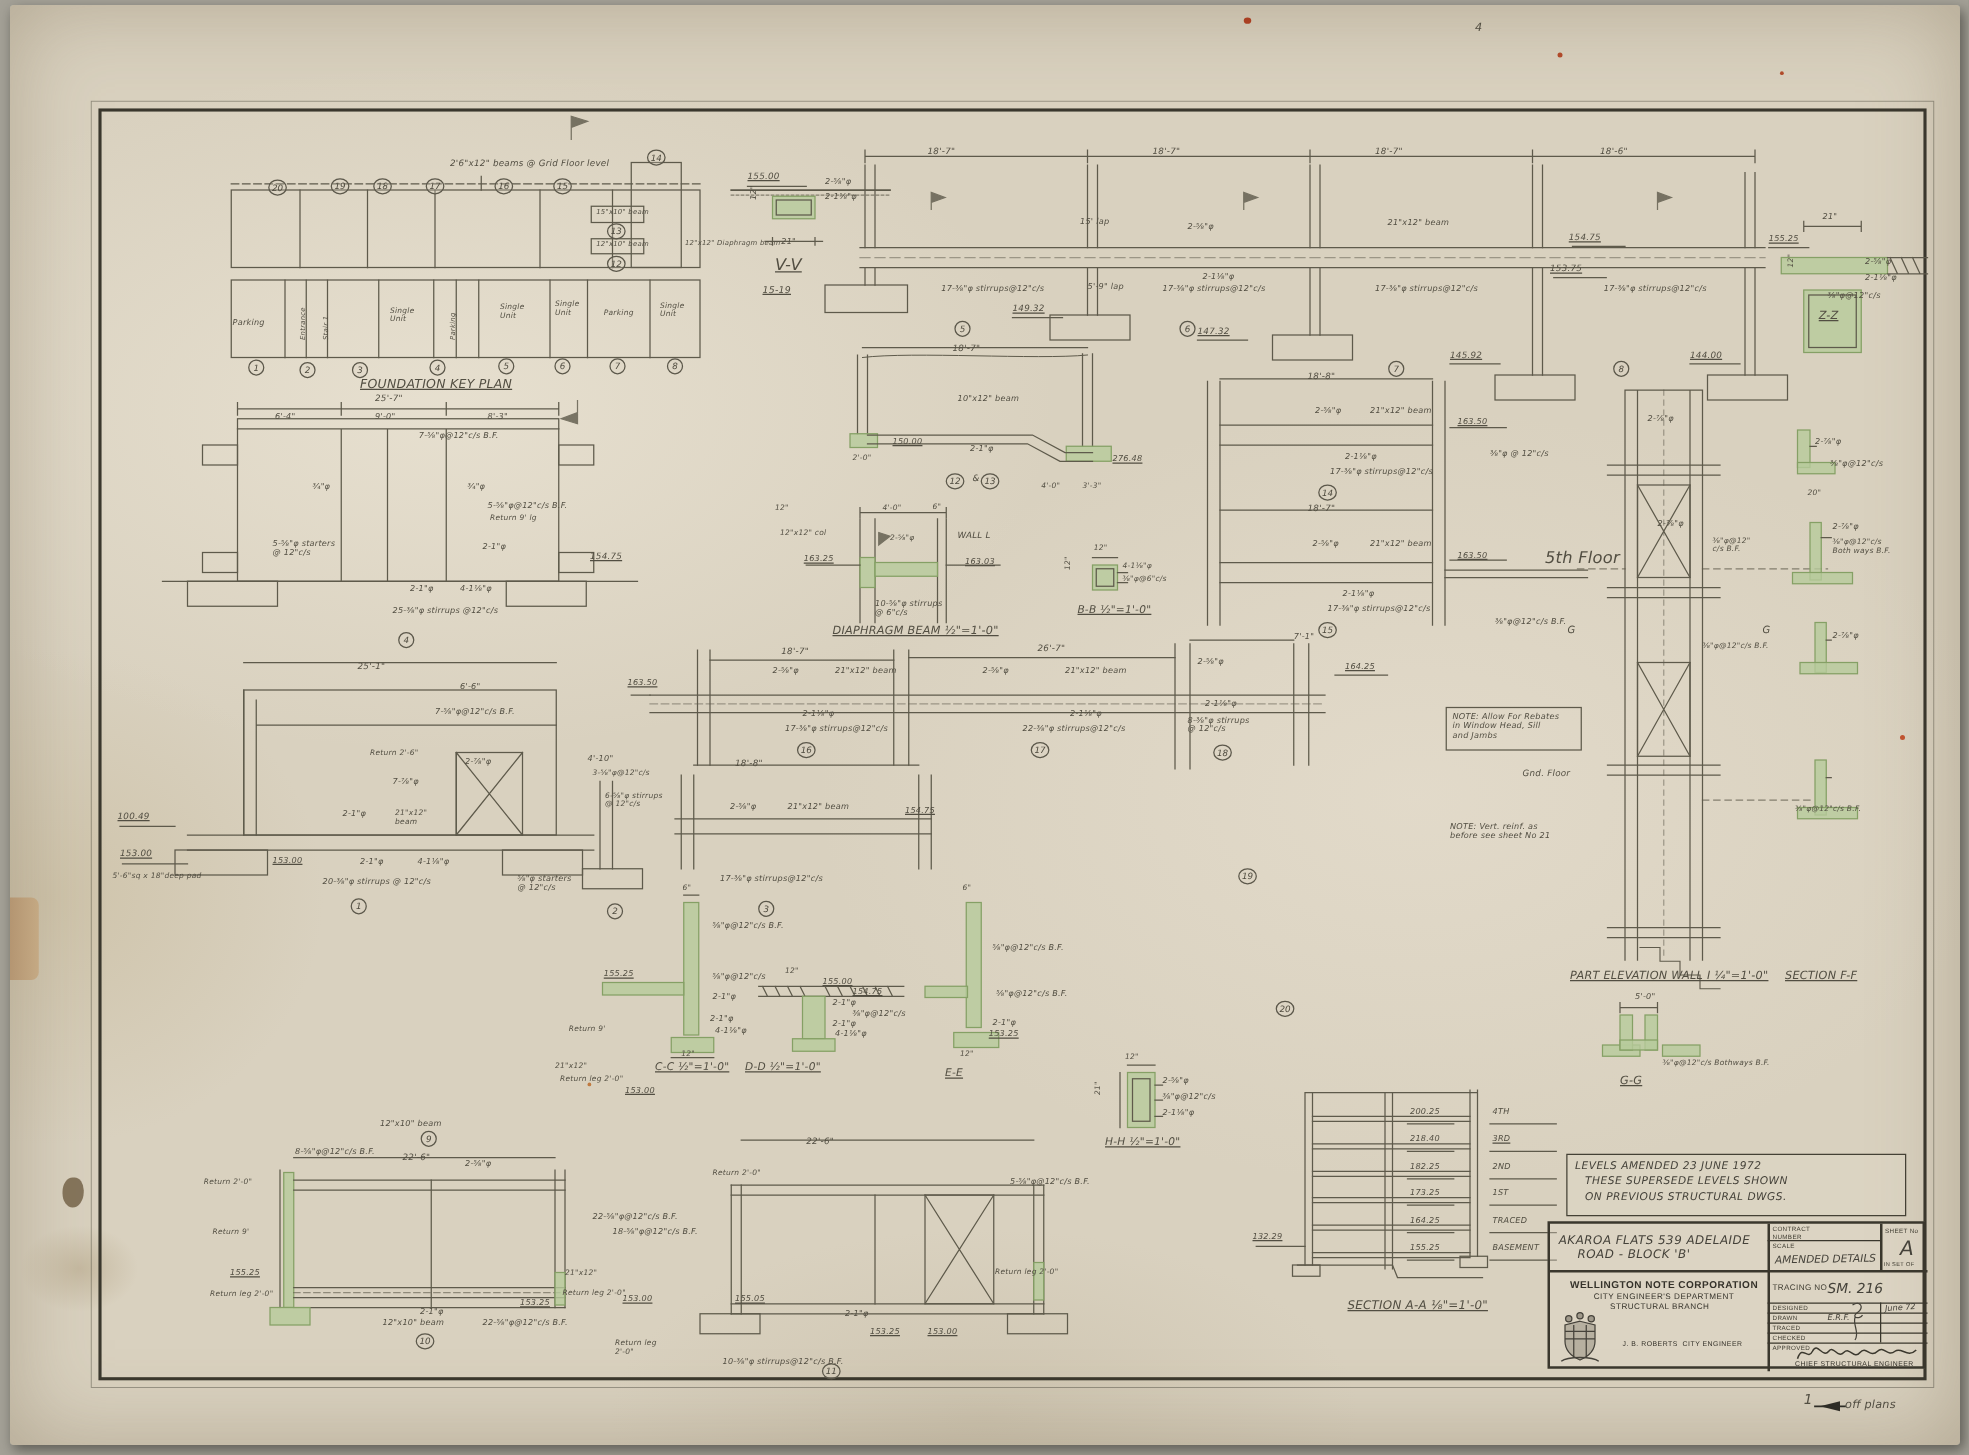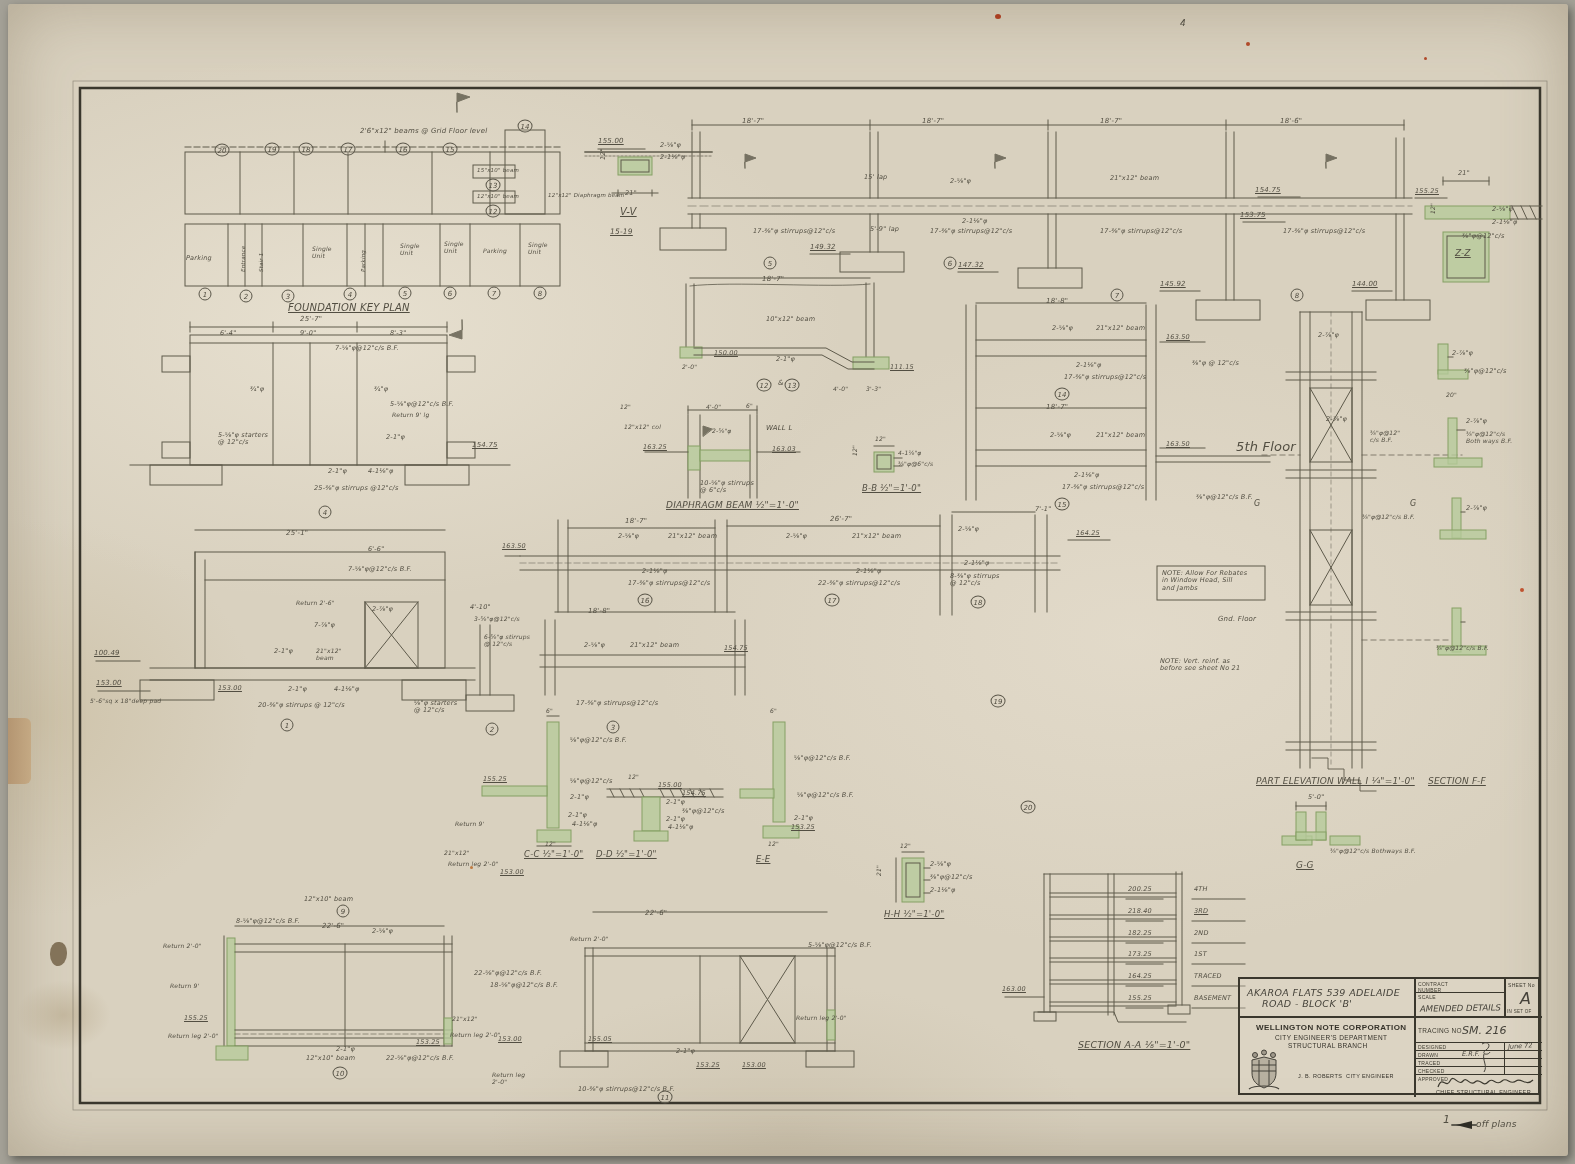--- a/index.html
+++ b/index.html
@@ -274,21 +274,21 @@
 Unit</div>
       <div class="ann" style="left: 483px; top: 248px; font-size: 6px;">Parking</div>
       <div class="ann" style="left: 528px; top: 242px; font-size: 6px;">Single
 Unit</div>
       <div class="ann u" style="left: 288px; top: 302px; font-size: 10px;">FOUNDATION KEY PLAN</div>
       <div class="ann u" style="left: 598px; top: 138px; font-size: 7px;">155.00</div>
       <div class="ann" style="left: 660px; top: 142px; font-size: 6.5px;">2-⅝"φ</div>
       <div class="ann" style="left: 660px; top: 154px; font-size: 6.5px;">2-1⅛"φ</div>
       <div class="ann" style="left: 625px; top: 190px; font-size: 6.5px;">21"</div>
       <div class="ann" style="left: 600px; top: 160px; font-size: 6.5px; transform: rotate(-90deg); transform-origin: left top;">12"</div>
-      <div class="ann u" style="left: 620px; top: 206px; font-size: 10px;">V-V</div>
+      <div class="ann u" style="left: 620px; top: 206px; font-size: 13px;">V-V</div>
       <div class="ann u" style="left: 610px; top: 228px; font-size: 7.5px;">15-19</div>
       <div class="ann" style="left: 742px; top: 118px; font-size: 7px;">18'-7"</div>
       <div class="ann" style="left: 922px; top: 118px; font-size: 7px;">18'-7"</div>
       <div class="ann" style="left: 1100px; top: 118px; font-size: 7px;">18'-7"</div>
       <div class="ann" style="left: 1280px; top: 118px; font-size: 7px;">18'-6"</div>
       <div class="ann" style="left: 864px; top: 174px; font-size: 6.5px;">15' lap</div>
       <div class="ann" style="left: 950px; top: 178px; font-size: 6.5px;">2-⅝"φ</div>
       <div class="ann" style="left: 1110px; top: 175px; font-size: 6.5px;">21"x12" beam</div>
       <div class="ann" style="left: 753px; top: 228px; font-size: 6.5px;">17-⅜"φ stirrups@12"c/s</div>
       <div class="ann" style="left: 870px; top: 226px; font-size: 6.5px;">5'-9" lap</div>
@@ -323,21 +323,21 @@
       <div class="ann" style="left: 386px; top: 434px; font-size: 6.5px;">2-1"φ</div>
       <div class="ann u" style="left: 472px; top: 442px; font-size: 7px;">154.75</div>
       <div class="ann" style="left: 328px; top: 468px; font-size: 6.5px;">2-1"φ</div>
       <div class="ann" style="left: 368px; top: 468px; font-size: 6.5px;">4-1⅛"φ</div>
       <div class="ann" style="left: 314px; top: 485px; font-size: 6.5px;">25-⅜"φ stirrups @12"c/s</div>
       <div class="ann" style="left: 762px; top: 276px; font-size: 7px;">18'-7"</div>
       <div class="ann" style="left: 766px; top: 316px; font-size: 6.5px;">10"x12" beam</div>
       <div class="ann u" style="left: 714px; top: 350px; font-size: 6.5px;">150.00</div>
       <div class="ann" style="left: 776px; top: 356px; font-size: 6.5px;">2-1"φ</div>
       <div class="ann" style="left: 682px; top: 364px; font-size: 6px;">2'-0"</div>
-      <div class="ann u" style="left: 890px; top: 364px; font-size: 6.5px;">111.15</div>
+      <div class="ann u" style="left: 890px; top: 364px; font-size: 6.5px;">276.48</div>
       <div class="ann" style="left: 833px; top: 386px; font-size: 6px;">4'-0"</div>
       <div class="ann" style="left: 866px; top: 386px; font-size: 6px;">3'-3"</div>
       <div class="ann" style="left: 778px; top: 380px; font-size: 7px;">&amp;</div>
       <div class="ann" style="left: 620px; top: 404px; font-size: 6px;">12"</div>
       <div class="ann" style="left: 706px; top: 404px; font-size: 6px;">4'-0"</div>
       <div class="ann" style="left: 746px; top: 403px; font-size: 6px;">6"</div>
       <div class="ann" style="left: 624px; top: 424px; font-size: 6px;">12"x12" col</div>
       <div class="ann" style="left: 766px; top: 425px; font-size: 7px;">WALL L</div>
       <div class="ann u" style="left: 643px; top: 444px; font-size: 6.5px;">163.25</div>
       <div class="ann u" style="left: 772px; top: 446px; font-size: 6.5px;">163.03</div>
@@ -476,21 +476,21 @@
       <div class="ann" style="left: 1128px; top: 908px; font-size: 6.5px;">218.40</div>
       <div class="ann" style="left: 1194px; top: 908px; font-size: 6.5px; text-decoration: underline;">3RD</div>
       <div class="ann" style="left: 1128px; top: 930px; font-size: 6.5px;">182.25</div>
       <div class="ann" style="left: 1194px; top: 930px; font-size: 6.5px;">2ND</div>
       <div class="ann" style="left: 1128px; top: 951px; font-size: 6.5px;">173.25</div>
       <div class="ann" style="left: 1194px; top: 951px; font-size: 6.5px;">1ST</div>
       <div class="ann" style="left: 1128px; top: 973px; font-size: 6.5px;">164.25</div>
       <div class="ann" style="left: 1194px; top: 973px; font-size: 6.5px;">TRACED</div>
       <div class="ann" style="left: 1128px; top: 995px; font-size: 6.5px;">155.25</div>
       <div class="ann" style="left: 1194px; top: 995px; font-size: 6.5px;">BASEMENT</div>
-      <div class="ann u" style="left: 1002px; top: 986px; font-size: 6.5px;">163.00</div>
+      <div class="ann u" style="left: 1002px; top: 986px; font-size: 6.5px;">132.29</div>
       <div class="ann u" style="left: 1078px; top: 1040px; font-size: 9.5px;">SECTION A-A ⅛"=1'-0"</div>
       <div class="ann" style="left: 1318px; top: 332px; font-size: 6.5px;">2-⅞"φ</div>
       <div class="ann" style="left: 1326px; top: 416px; font-size: 6.5px;">2-⅞"φ</div>
       <div class="ann" style="left: 1370px; top: 430px; font-size: 6px;">⅜"φ@12"
 c/s B.F.</div>
       <div class="ann" style="left: 1362px; top: 514px; font-size: 6px;">⅜"φ@12"c/s B.F.</div>
       <div class="ann" style="left: 1254px; top: 500px; font-size: 8px;">G</div>
       <div class="ann" style="left: 1410px; top: 500px; font-size: 8px;">G</div>
       <div class="ann" style="left: 1218px; top: 616px; font-size: 7px;">Gnd. Floor</div>
       <div class="ann" style="left: 1160px; top: 658px; font-size: 6.5px;">NOTE: Vert. reinf. as
@@ -546,20 +546,25 @@
       <div class="cnum" style="left: 287px; top: 725px;">1</div>
       <div class="cnum" style="left: 492px; top: 729px;">2</div>
       <div class="cnum" style="left: 613px; top: 727px;">3</div>
       <div class="cnum" style="left: 343px; top: 911px;">9</div>
       <div class="cnum" style="left: 340px; top: 1073px;">10</div>
       <div class="cnum" style="left: 665px; top: 1097px;">11</div>
       <div class="cnum" style="left: 998px; top: 701px;">19</div>
       <div class="cnum" style="left: 1028px; top: 807px;">20</div>
     </div>
 
+  <div class="notebox">
+    <div class="nl">LEVELS AMENDED 23 JUNE 1972</div>
+    <div class="nl" style="padding-left:8px;">THESE SUPERSEDE LEVELS SHOWN</div>
+    <div class="nl" style="padding-left:8px;">ON PREVIOUS STRUCTURAL DWGS.</div>
+  </div>
 
   <div class="tb">
     <div class="vline" style="left:174px;top:0;width:1.5px;height:118px;"></div>
     <div class="vline" style="left:264px;top:0;width:1.5px;height:37px;"></div>
     <div class="hline" style="left:0;top:37px;width:302px;height:1.5px;"></div>
     <div class="hline" style="left:174px;top:13px;width:90px;height:1px;"></div>
     <div class="hline" style="left:174px;top:63px;width:128px;height:1px;"></div>
     <div class="hline" style="left:174px;top:71px;width:128px;height:1px;"></div>
     <div class="hline" style="left:174px;top:79px;width:128px;height:1px;"></div>
     <div class="hline" style="left:174px;top:87px;width:128px;height:1px;"></div>

